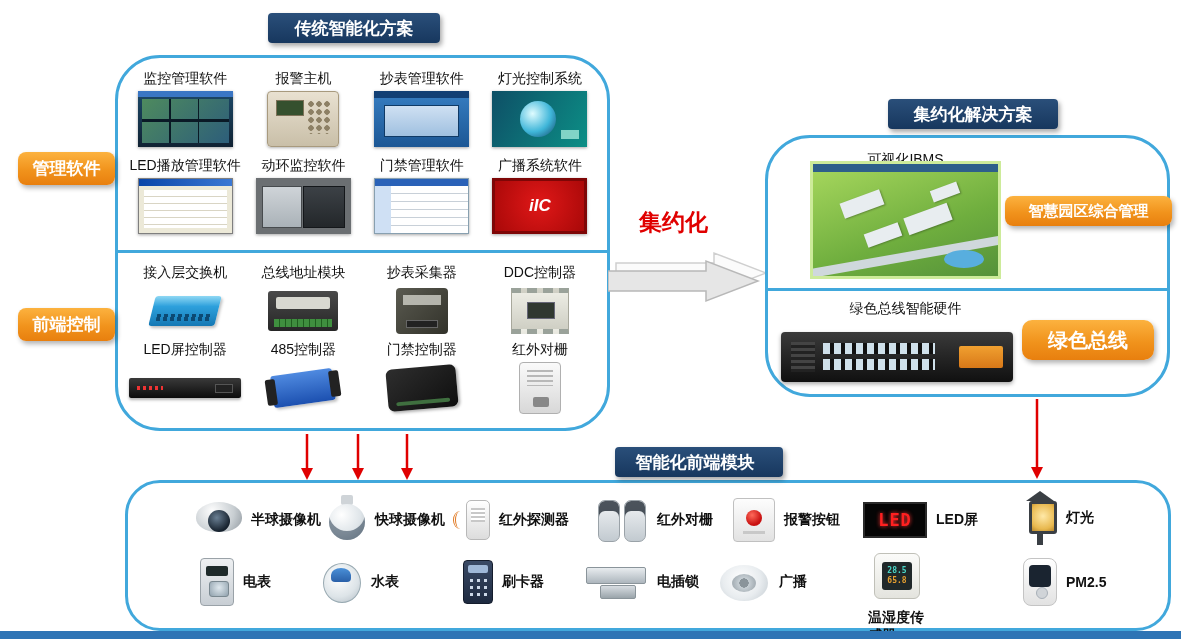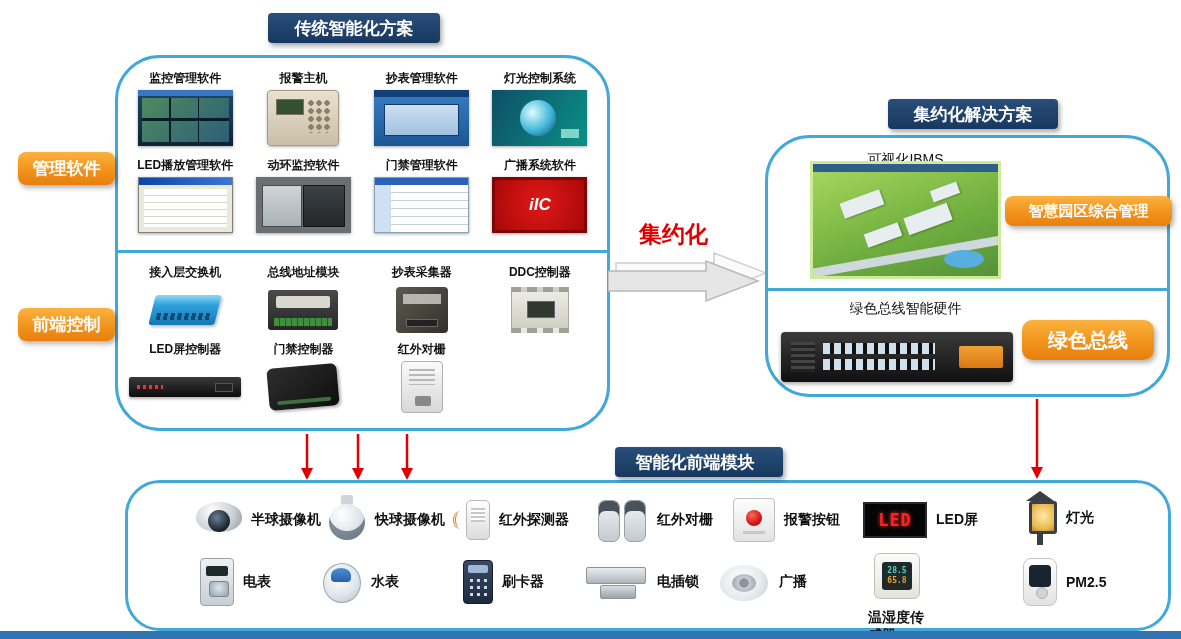--- a/index.html
+++ b/index.html
@@ -27,21 +27,21 @@
   
   .panel{ position:absolute; border:3px solid #41a8dc; border-radius:45px; background:#fff; }
   #left-panel   { left:115px; top:55px;  width:495px;  height:376px; }
   #right-panel  { left:765px; top:135px; width:405px;  height:262px; }
   #bottom-panel { left:125px; top:480px; width:1046px; height:151px; border-radius:35px; }
   .divider{ position:absolute; left:0; right:0; border-top:3px solid #41a8dc; }
 
   
   .row{ position:absolute; left:8px; right:8px; display:grid; grid-template-columns:repeat(4,1fr); }
   .cell{ display:flex; flex-direction:column; align-items:center; gap:2px; }
-  .cell-label{ font-size:12px; font-weight:bold; color:#111; white-space:nowrap; }
+  .cell-label{ font-size:14px; font-weight:normal; color:#111; white-space:nowrap; }
   .imgbox{ height:58px; display:flex; align-items:center; justify-content:center; }
   .imgbox.ctl{ height:54px; }
 
   
   .shot{ width:95px; height:56px; position:relative; box-shadow:0 1px 3px rgba(0,0,0,.35); }
   .img-monitor{ background:linear-gradient(#1c4968,#102233); }
   .img-monitor::before{ content:""; position:absolute; left:0; top:0; right:0; height:6px; background:#3a76c4; }
   .img-monitor::after{ content:""; position:absolute; inset:8px 4px 4px;
     background:
       linear-gradient(90deg,transparent 0 31%,#0a1a26 31% 33%,transparent 33% 64%,#0a1a26 64% 66%,transparent 66%),
@@ -102,21 +102,21 @@
   .img-campus .bld{ position:absolute; background:#e8edf0; box-shadow:1px 1px 2px rgba(0,0,0,.3); transform:rotate(-20deg); }
   .img-campus .road{ position:absolute; left:-10px; bottom:16px; width:220px; height:9px; background:#cfd8dc; transform:rotate(-10deg); }
   .img-campus .pond{ position:absolute; right:14px; bottom:8px; width:40px; height:18px; border-radius:50%; background:#58aede; }
   .img-rackswitch{ position:absolute; left:13px; top:194px; width:232px; height:50px; background:linear-gradient(#3a3a3a,#101010); border-radius:4px; box-shadow:0 2px 4px rgba(0,0,0,.35); }
   .img-rackswitch .vent{ position:absolute; left:10px; top:10px; width:24px; height:30px; background:repeating-linear-gradient(180deg,#444 0 3px,#222 3px 6px); }
   .img-rackswitch .ports{ position:absolute; left:42px; top:11px; width:112px; height:11px; background:repeating-linear-gradient(90deg,#cfe0ea 0 7px,#111 7px 11px); }
   .img-rackswitch .ports.row2{ top:27px; }
   .img-rackswitch .module{ position:absolute; right:10px; top:14px; width:44px; height:22px; background:linear-gradient(#f0a030,#d87818); border-radius:2px; }
 
   
-  #arrow-label{ position:absolute; left:608px; top:219px; width:131px; text-align:center; font-size:23px; font-weight:bold; color:#e00000; }
+  #arrow-label{ position:absolute; left:608px; top:207px; width:131px; text-align:center; font-size:23px; font-weight:bold; color:#e00000; }
   #big-arrow{ position:absolute; left:608px; top:251px; }
 
   
   .red-arrow{ position:absolute; z-index:4; }
 
   
   .dev{ position:absolute; display:flex; align-items:center; gap:9px; height:54px; }
   .dlabel{ font-size:14px; font-weight:bold; color:#111; white-space:nowrap; }
   .dlabel.wrap{ white-space:normal; width:58px; line-height:1.3; }
   .ic{ position:relative; flex:none; }
@@ -265,20 +265,26 @@
     </div>
 
     <div class="row" style="top:283px;">
       <div class="cell">
         <span class="cell-label">LED屏控制器</span>
         <div class="imgbox ctl">
             <div class="img-ledctrl"></div>
           </div>
       </div>
       <div class="cell">
+        <span class="cell-label">485控制器</span>
+        <div class="imgbox ctl">
+            <div class="img-485"></div>
+          </div>
+      </div>
+      <div class="cell">
         <span class="cell-label">门禁控制器</span>
         <div class="imgbox ctl">
             <div class="img-accessctrl"></div>
           </div>
       </div>
       <div class="cell">
         <span class="cell-label">红外对栅</span>
         <div class="imgbox ctl">
             <div class="img-bcmod"></div>
           </div>

